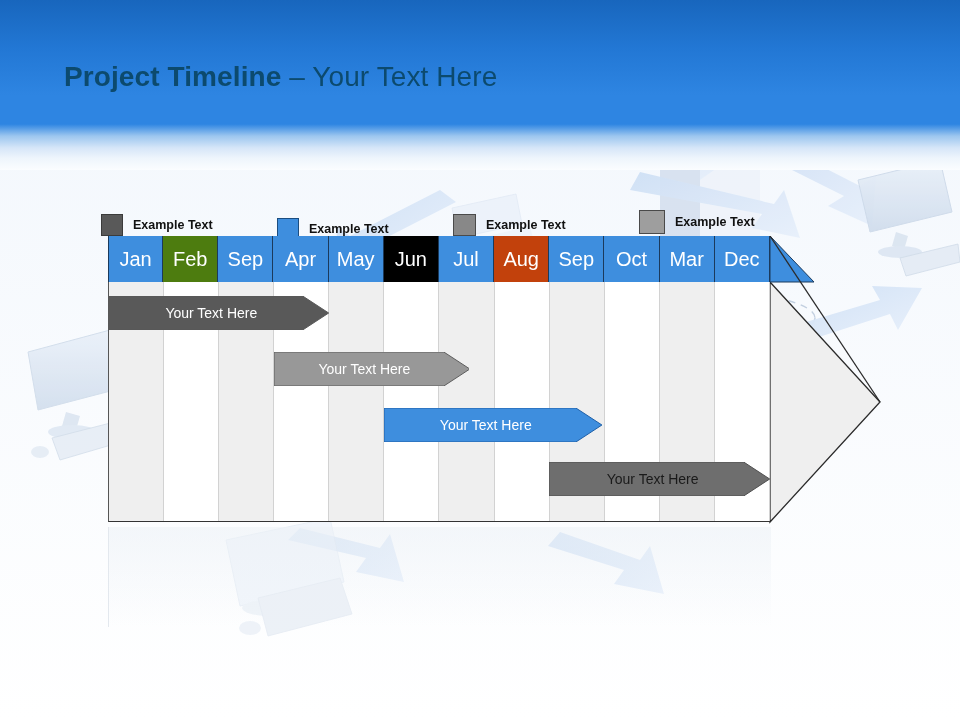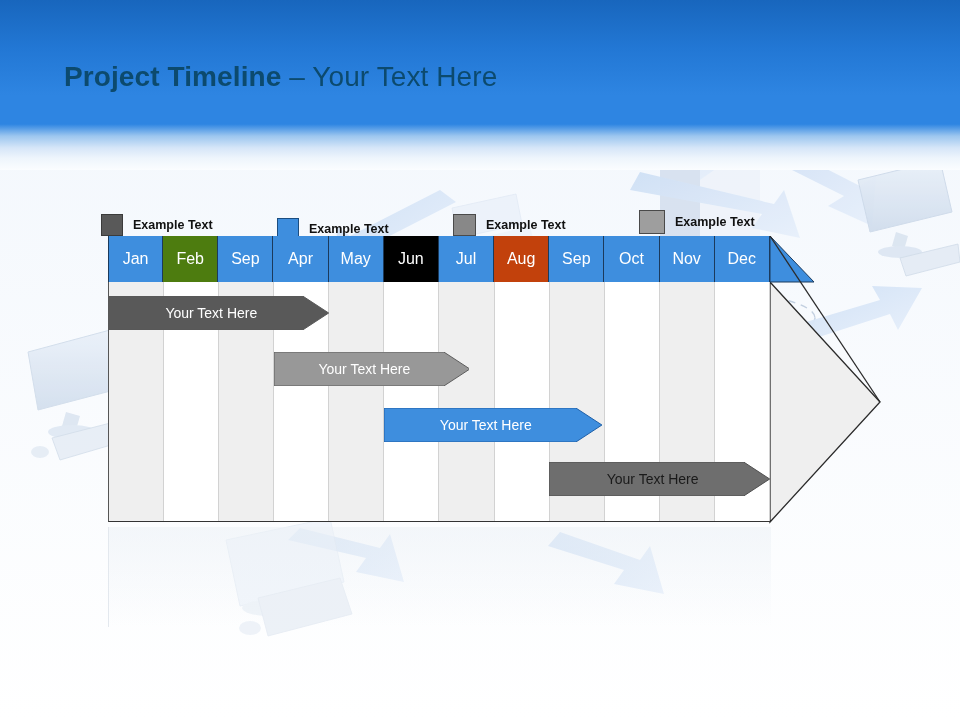--- a/index.html
+++ b/index.html
@@ -128,21 +128,21 @@
   .month-cell {
     width: 55.17px;
     height: 46px;
     background: #3e8ede;
     border-right: 1px solid #1b3a5c;
     box-sizing: border-box;
     display: flex;
     align-items: center;
     justify-content: center;
     color: #ffffff;
-    font-size: 16px;
+    font-size: 20px;
   }
   .month-cell:first-child { border-left: 1px solid #1b3a5c; }
 
   
   .grid-body {
     position: absolute;
     left: 0;
     top: 46px;
     width: 662px;
     height: 240px;
@@ -297,21 +297,21 @@
         <div class="month-cell" style="background: rgb(62, 142, 222); color: rgb(255, 255, 255);">Jan</div>
         <div class="month-cell" style="background: #4d7c0f; color: rgb(255, 255, 255);">Feb</div>
         <div class="month-cell" style="background: rgb(62, 142, 222); color: rgb(255, 255, 255);">Sep</div>
         <div class="month-cell" style="background: rgb(62, 142, 222); color: rgb(255, 255, 255);">Apr</div>
         <div class="month-cell" style="background: rgb(62, 142, 222); color: rgb(255, 255, 255);">May</div>
         <div class="month-cell" style="background: #000000; color: rgb(255, 255, 255);">Jun</div>
         <div class="month-cell" style="background: rgb(62, 142, 222); color: rgb(255, 255, 255);">Jul</div>
         <div class="month-cell" style="background: #c2410c; color: rgb(255, 255, 255);">Aug</div>
         <div class="month-cell" style="background: rgb(62, 142, 222); color: rgb(255, 255, 255);">Sep</div>
         <div class="month-cell" style="background: rgb(62, 142, 222); color: rgb(255, 255, 255);">Oct</div>
-        <div class="month-cell" style="background: rgb(62, 142, 222); color: rgb(255, 255, 255);">Nov</div>
+        <div class="month-cell" style="background: rgb(62, 142, 222); color: rgb(255, 255, 255);">Mar</div>
         <div class="month-cell" style="background: rgb(62, 142, 222); color: rgb(255, 255, 255);">Dec</div>
       </div>
 
     <div class="grid-body" id="grid-body">
         <div class="grid-col shade" style="background: rgb(239, 239, 239);"></div>
         <div class="grid-col plain" style="background: rgb(255, 255, 255);"></div>
         <div class="grid-col shade" style="background: rgb(239, 239, 239);"></div>
         <div class="grid-col plain" style="background: rgb(255, 255, 255);"></div>
         <div class="grid-col shade" style="background: rgb(239, 239, 239);"></div>
         <div class="grid-col plain" style="background: rgb(255, 255, 255);"></div>

